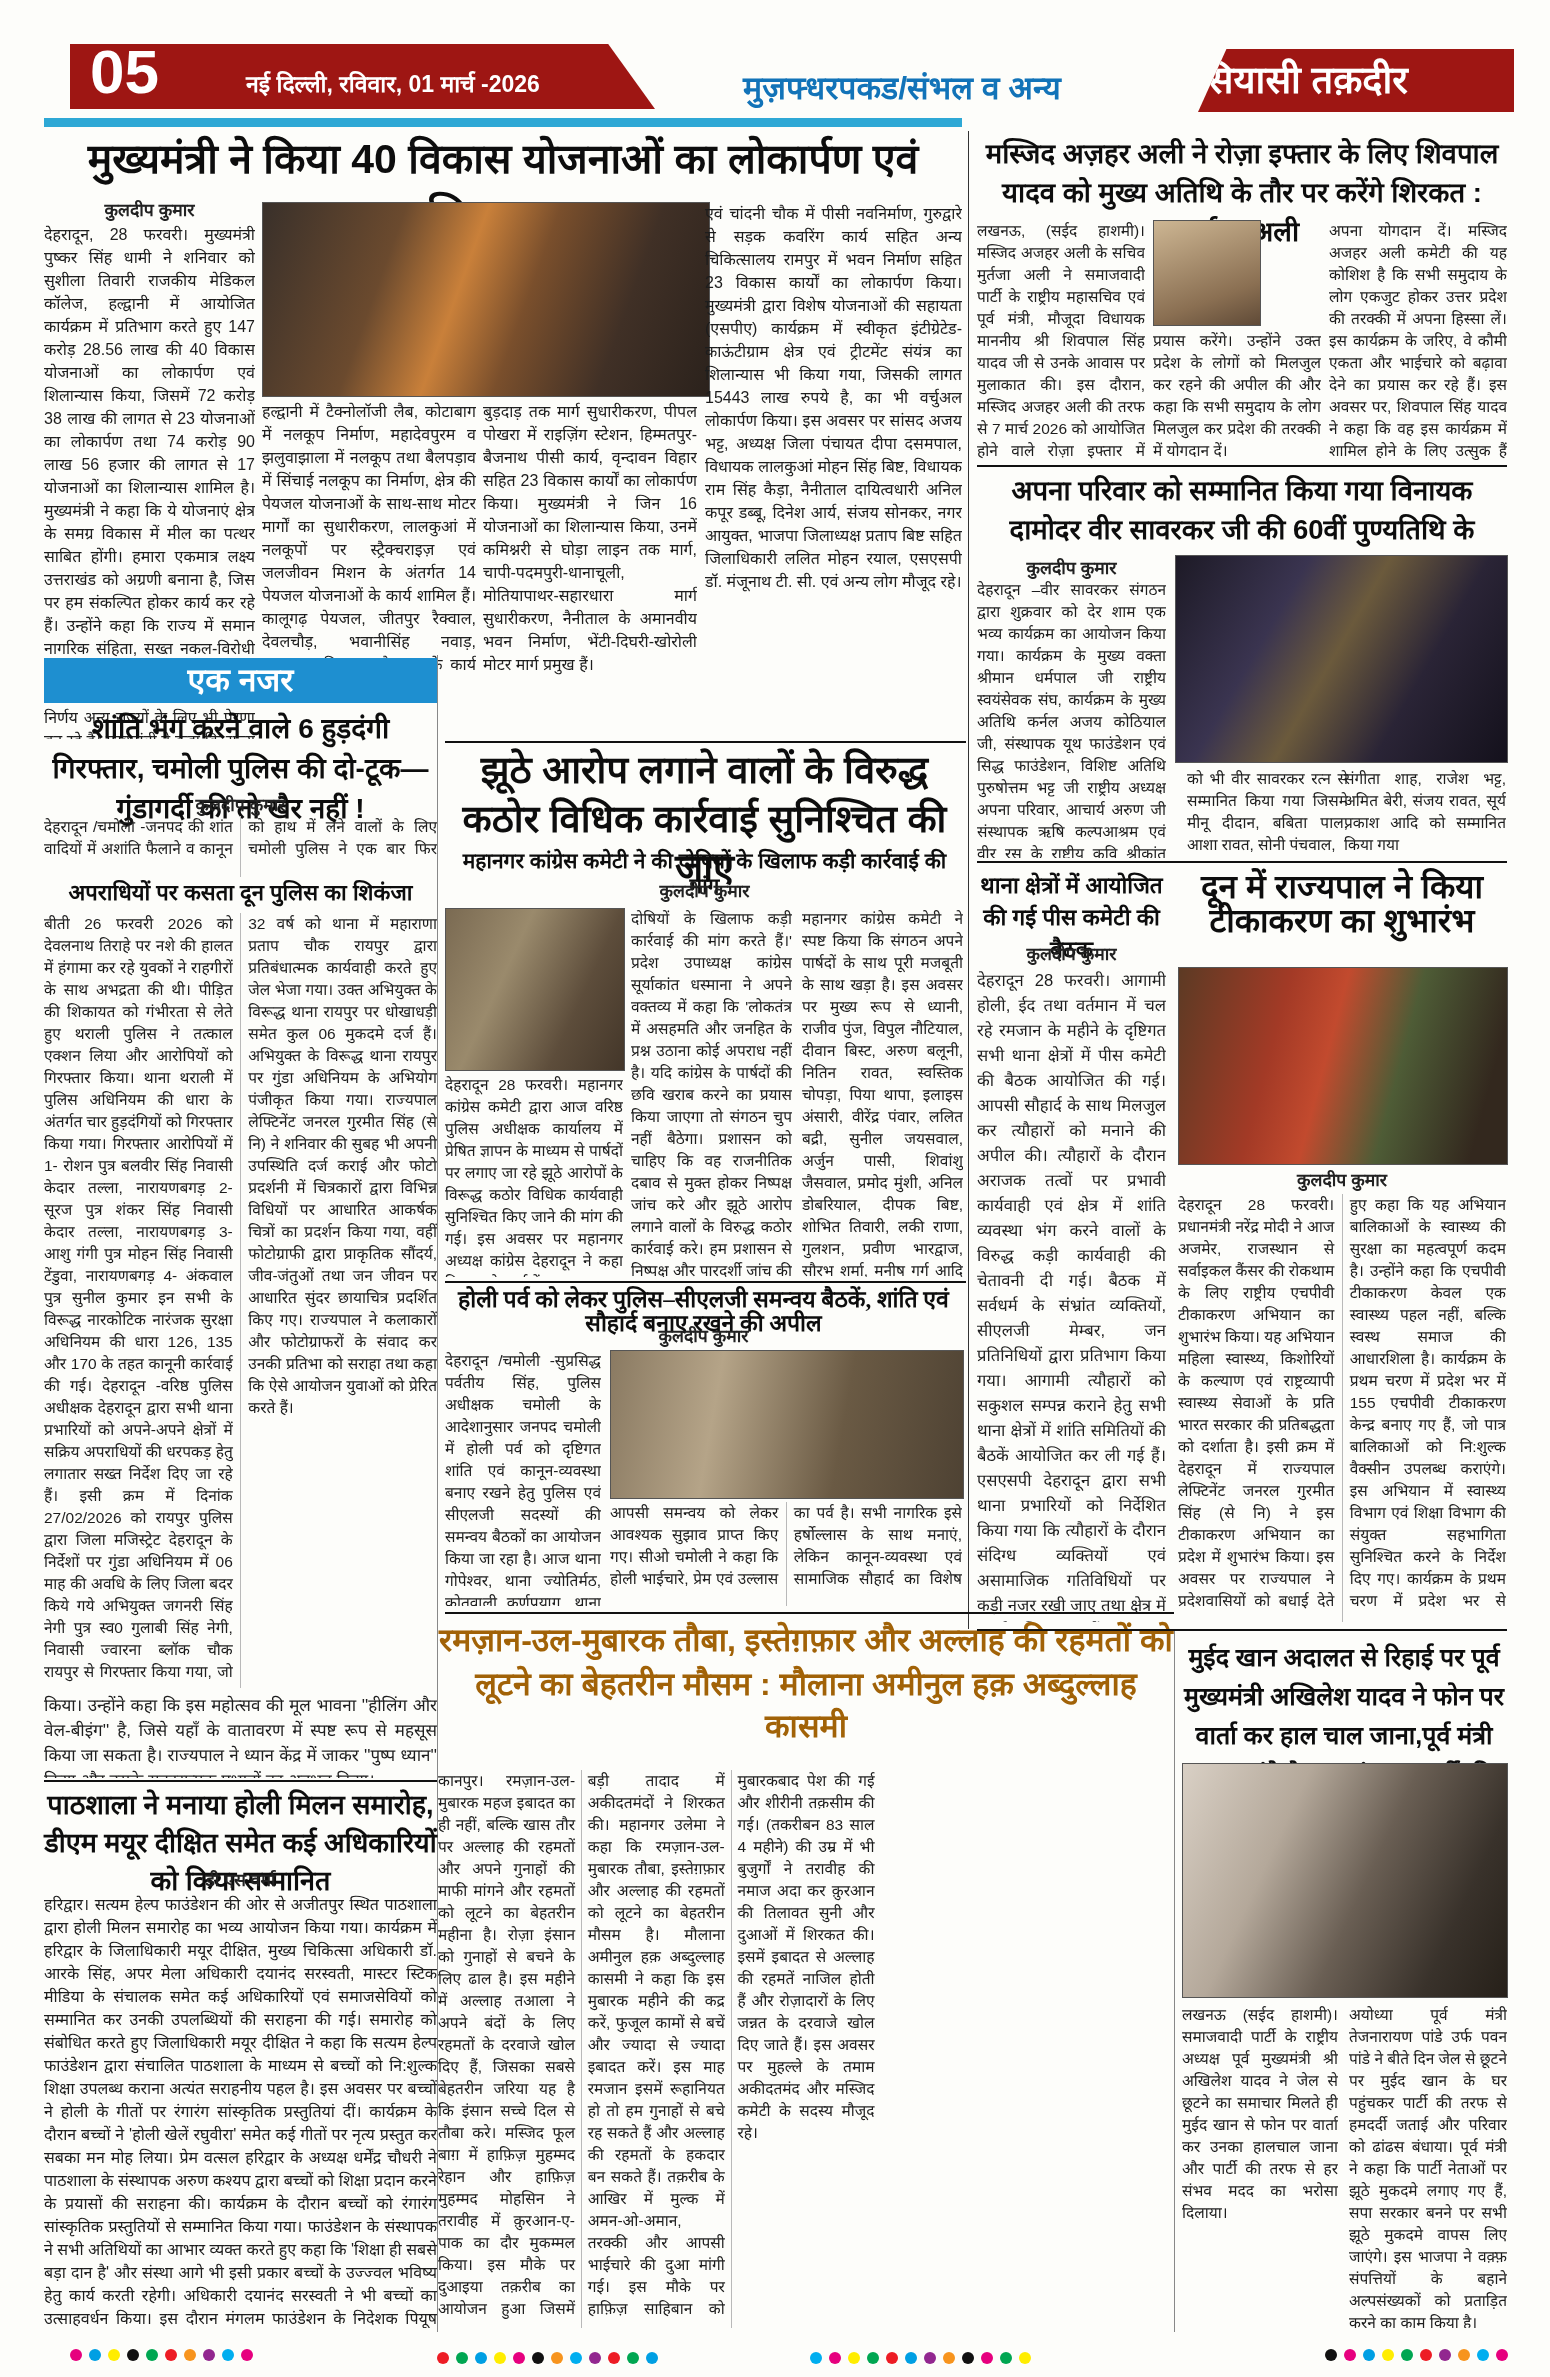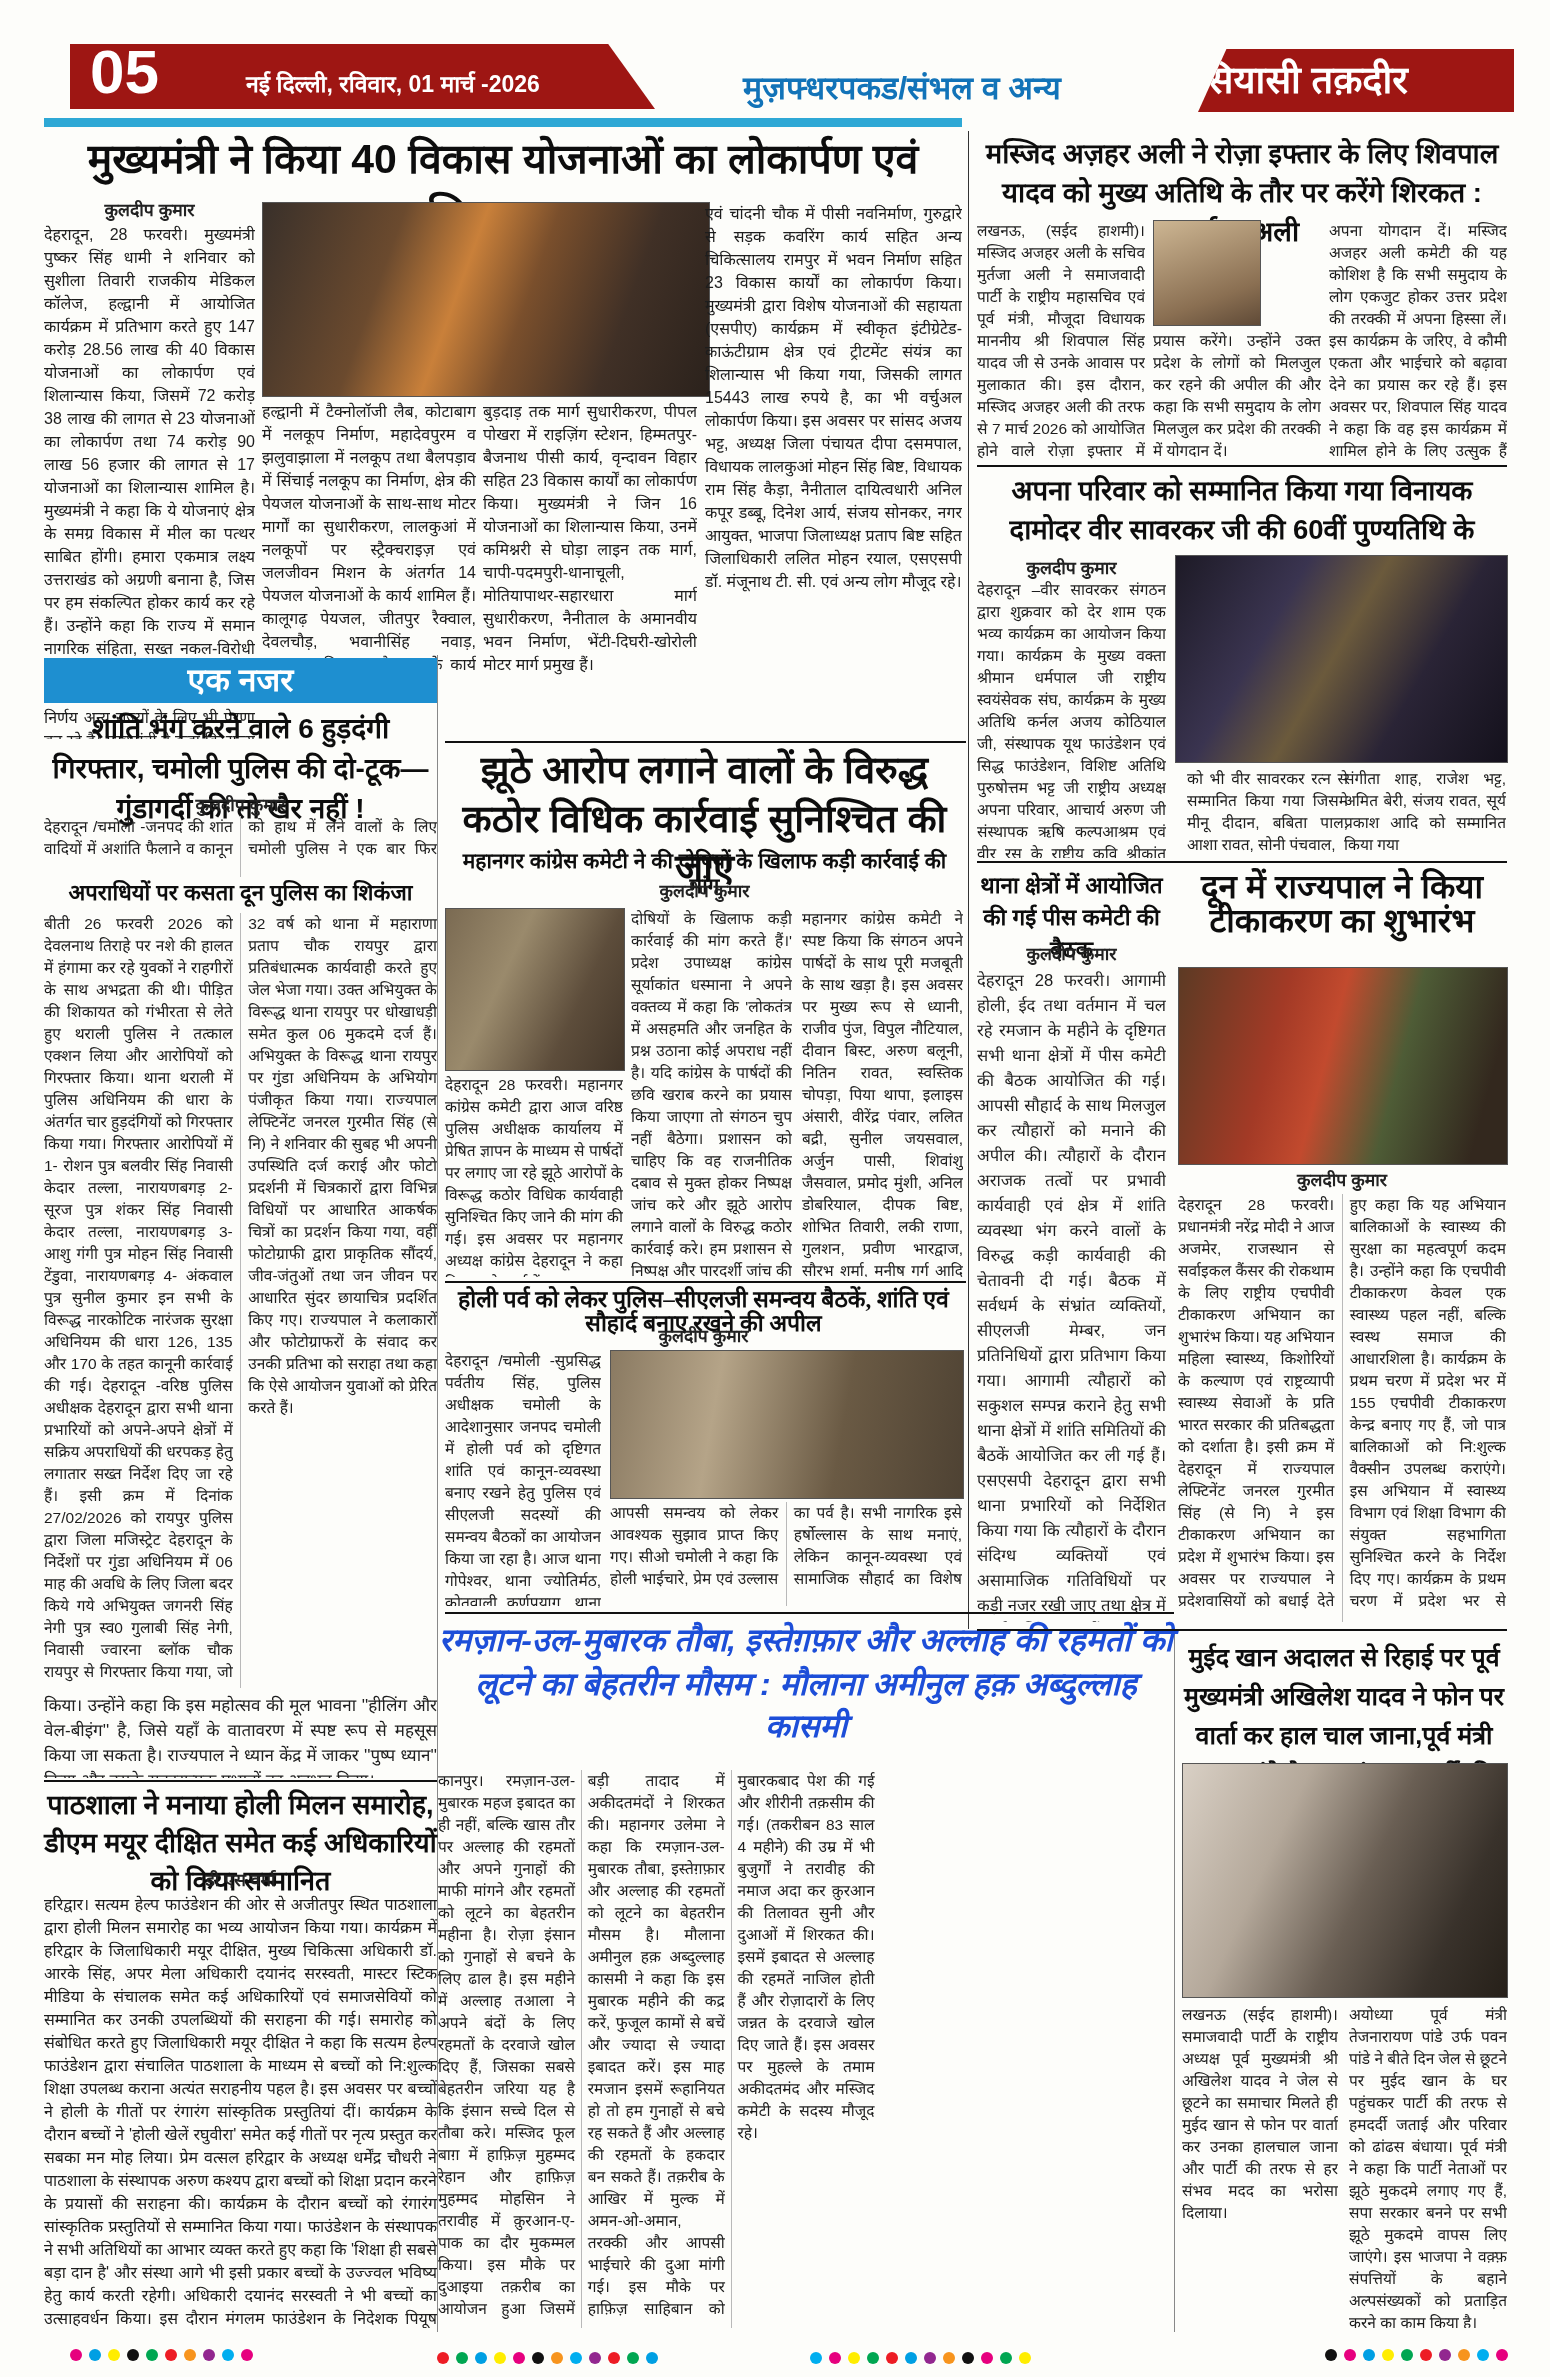--- a/index.html
+++ b/index.html
@@ -1,20 +1,20 @@
 <!DOCTYPE html>
 <html style="font-size:11.3px"><head>
 <meta charset="utf-8">
 <style>
   html,body{margin:0;padding:0;background:#e8e6e0;}
   .page{position:relative;width:1550px;height:2377px;margin:0 auto;background:#fdfdfa;
         font-family:"Liberation Sans","DejaVu Sans",sans-serif;color:#1c1c1c;overflow:hidden;}
   .abs{position:absolute;}
   .headline{font-weight:800;color:#0d0d0d;text-align:center;}
-  .red{color:#1d4ed8;font-style:italic;}
+  .red{color:#a16207;}
   .byline{font-weight:700;text-align:center;font-size:17.6px;color:#222;}
   .body{text-align:justify;font-size:16px;line-height:23px;color:#1d1d1d;overflow:hidden;}
   .small{font-size:15.5px;line-height:22px;}
   .colwrap{column-gap:15.5px;column-rule:0.7px solid #b9b9b9;column-fill:auto;height:100%;}
   .c2{column-count:2;} .c5{column-count:5;column-gap:12.7px;font-size:15.5px;line-height:22px;}
   .photo{background:#888;border:0.7px solid #555;}
   .hline{background:#111;height:2.1px;} .vline{background:#333;width:1.4px;}
   .banner{background:#9e1613;color:#fff;}
   .dotrow{display:flex;gap:7px;align-items:center;}
   .dot{width:12px;height:12px;border-radius:50%;display:inline-block;}

